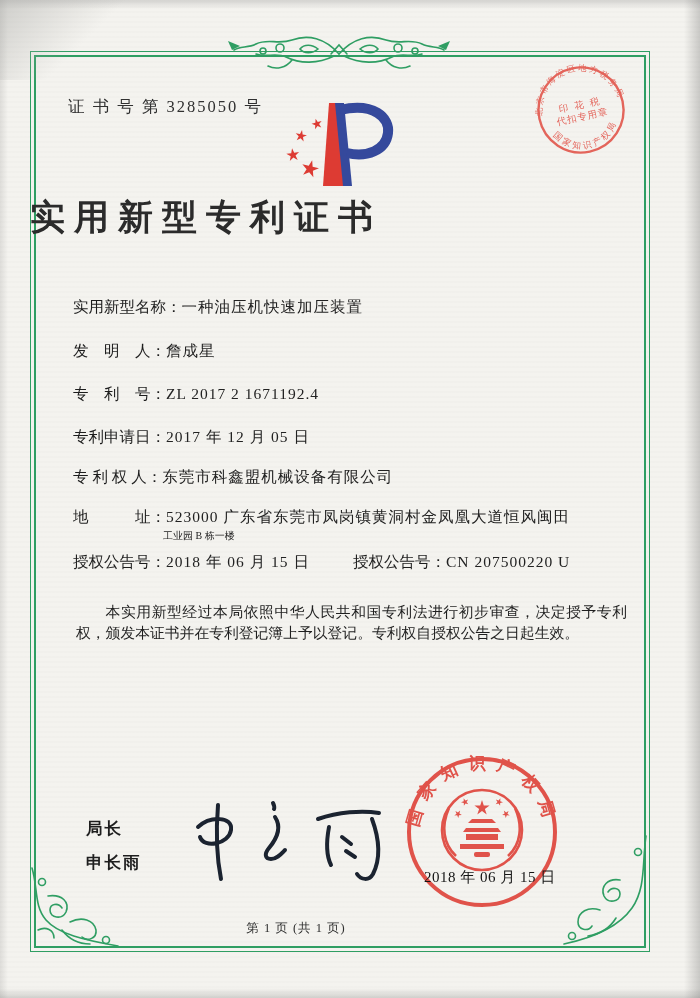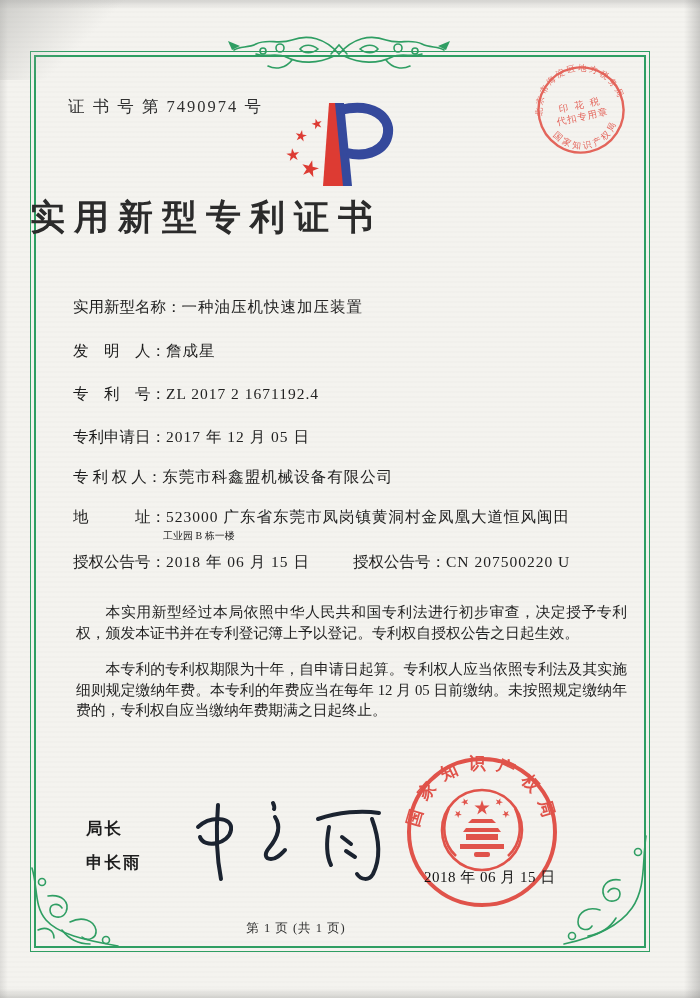--- a/index.html
+++ b/index.html
@@ -119,21 +119,21 @@
     <g stroke="currentColor" fill="none" stroke-width="1.6" stroke-linecap="round">
       <path d="M88,6 C84,34 88,58 74,78 C60,98 34,108 6,114"></path>
       <path d="M62,50 C50,48 42,56 46,66 C50,74 62,72 62,64 C62,58 54,56 50,62"></path>
       <path d="M42,80 C30,76 20,82 20,92 C20,100 30,102 34,96"></path>
       <circle cx="80" cy="22" r="3.5"></circle>
       <circle cx="14" cy="106" r="3.5"></circle>
       <path d="M58,88 C52,98 42,104 30,106"></path>
     </g>
   </svg>
 
-  <div class="cert-no">证 书 号 第 7490974 号</div>
+  <div class="cert-no">证 书 号 第 3285050 号</div>
 
   <svg class="logo" width="150" height="118" viewBox="0 0 150 118">
     <g style="color:var(--logo-red,#dd3b33)">
       <use href="#star" transform="translate(47,26) scale(0.55) rotate(-15)"></use>
       <use href="#star" transform="translate(31,38) scale(0.6) rotate(10)"></use>
       <use href="#star" transform="translate(23,57) scale(0.68) rotate(-8)"></use>
       <use href="#star" transform="translate(40,71) scale(0.9) rotate(14)"></use>
     </g>
     <polygon points="64,5 74,5 82,88 66,88" fill="var(--logo-blue,#35499c)"></polygon>
     <path d="M70,12 C104,4 120,20 118,35 C116,52 97,60 77,55" fill="none" stroke="var(--logo-blue,#35499c)" stroke-width="10"></path>
@@ -185,21 +185,20 @@
     <span>
       <span class="lab">授权公告号：</span><span class="val">2018 年 06 月 15 日</span>
     </span>
     <span class="grant-no-cell">
       <span class="lab">授权公告号：</span><span class="val">CN 207500220 U</span>
     </span>
   </div>
 
   <div class="body-text">
     <p>本实用新型经过本局依照中华人民共和国专利法进行初步审查，决定授予专利权，颁发本证书并在专利登记簿上予以登记。专利权自授权公告之日起生效。</p>
-    <p>本专利的专利权期限为十年，自申请日起算。专利权人应当依照专利法及其实施细则规定缴纳年费。本专利的年费应当在每年 12 月 05 日前缴纳。未按照规定缴纳年费的，专利权自应当缴纳年费期满之日起终止。</p>
   </div>
 
   <div class="sig-title">局长</div>
   <div class="sig-name">申长雨</div>
 
   <svg class="signature" width="215" height="95" viewBox="0 0 215 95">
     <g fill="none" stroke="#1b2330" stroke-width="4" stroke-linecap="round" stroke-linejoin="round">
       <path d="M38,13 C36,38 36,62 41,87"></path>
       <path d="M18,35 C30,24 53,24 51,38 C49,52 24,57 20,45"></path>
       <path d="M95,25 C101,34 99,44 89,56 C84,62 85,67 91,67 C97,67 101,62 105,58"></path>

